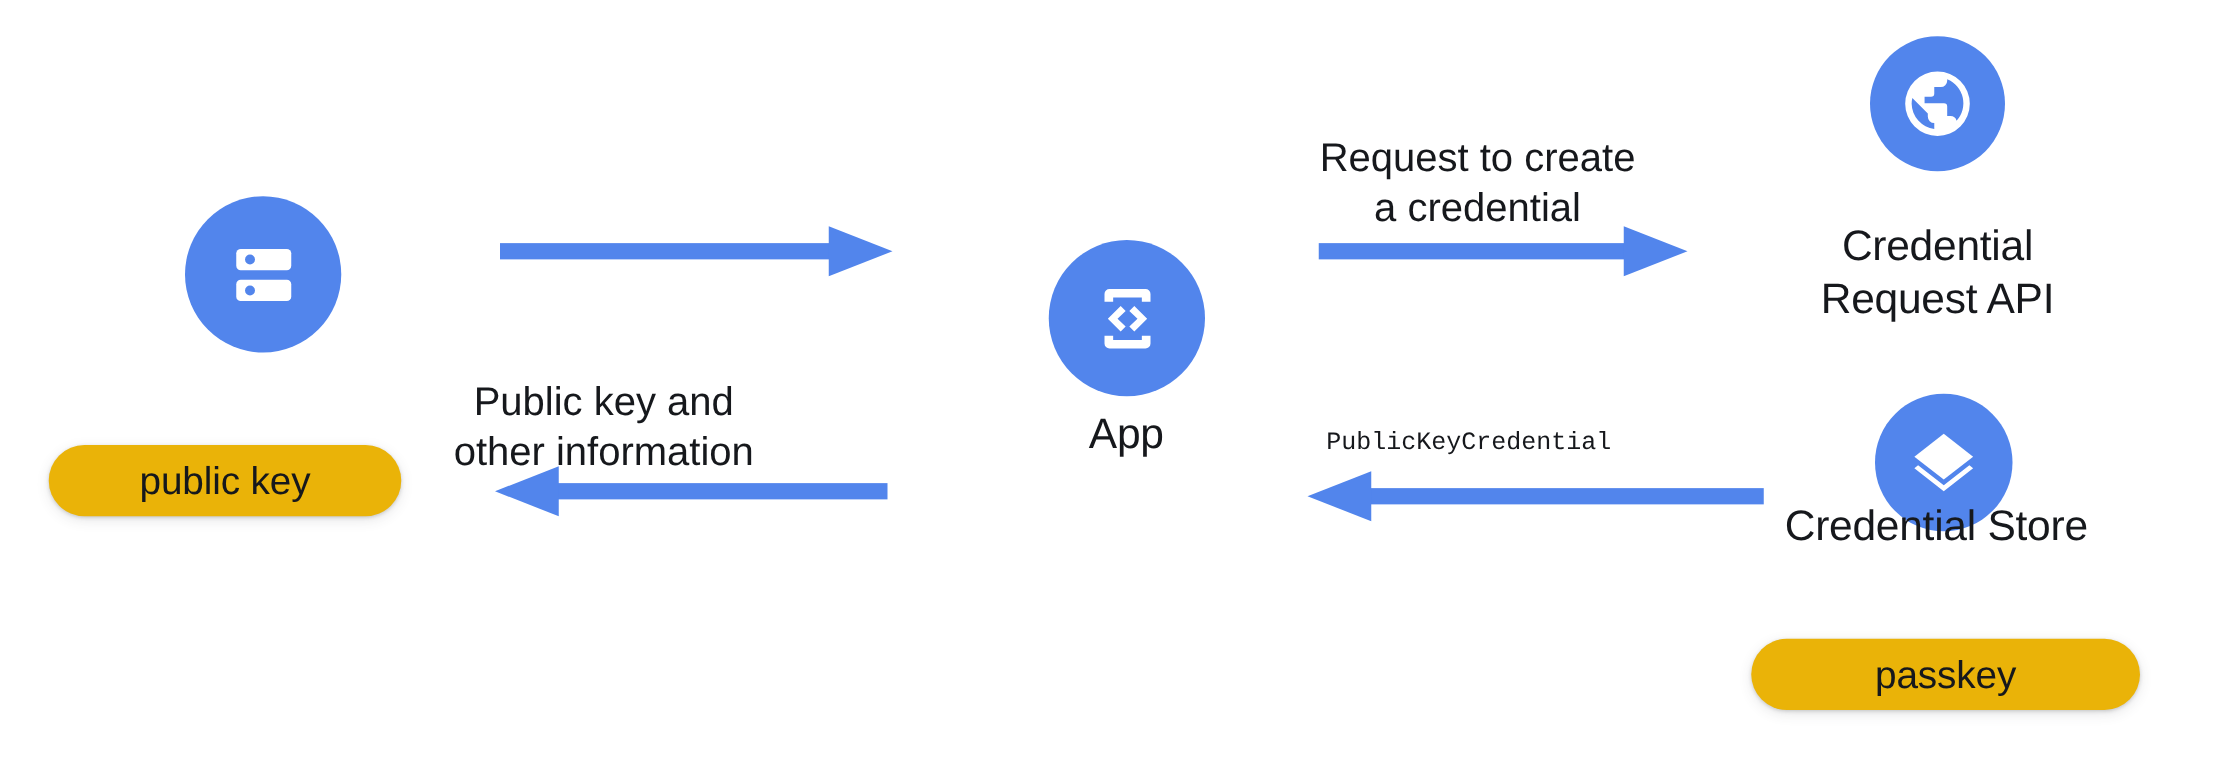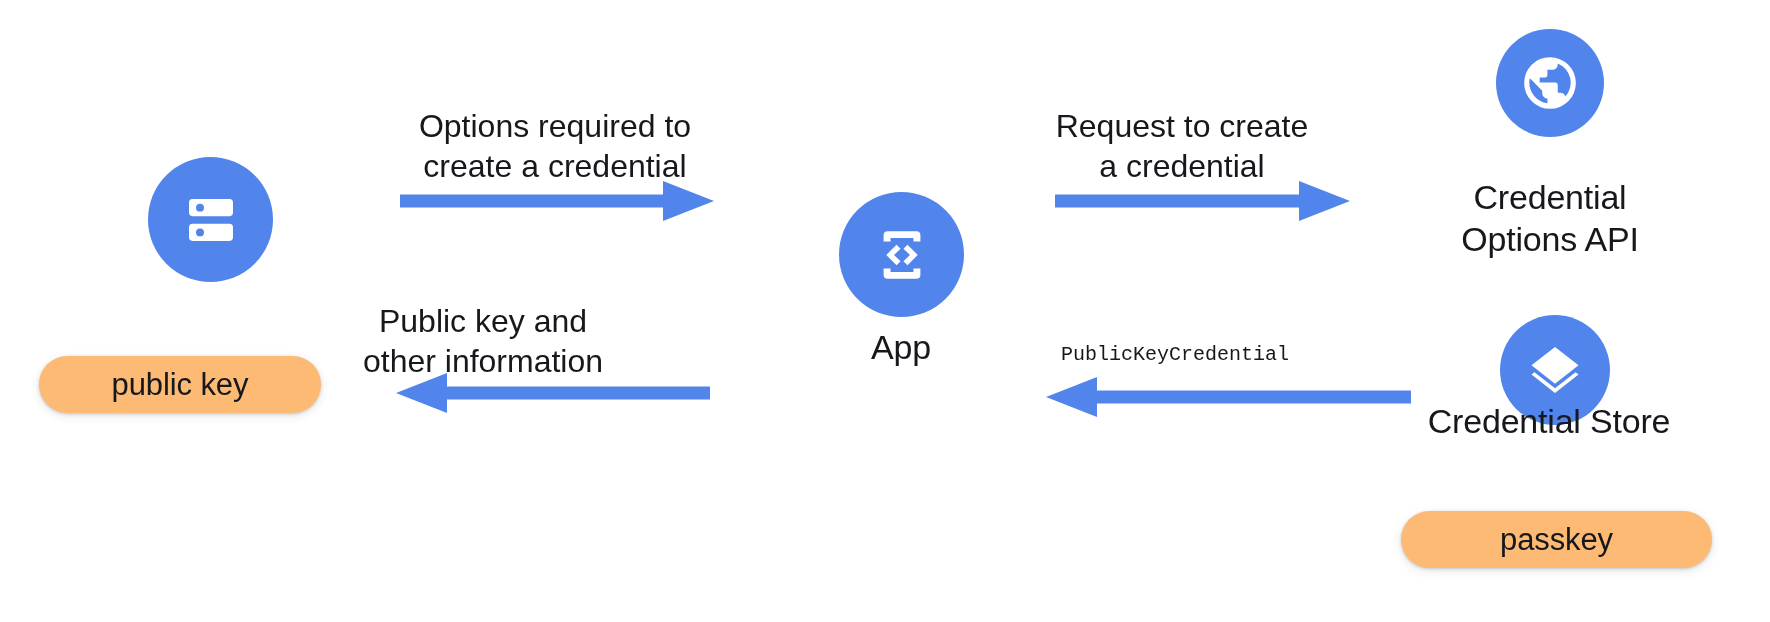--- a/index.html
+++ b/index.html
@@ -39,21 +39,21 @@
     font-size: 34px;
     line-height: 42px;
     font-weight: 400;
     letter-spacing: -0.2px;
     white-space: pre-line;
   }
 
   
   .pill {
     position: absolute;
-    background: #fdba74;
+    background: #eab308;
     border-radius: 999px;
     box-shadow: 0 1px 3px rgba(60,64,67,0.22), 0 3px 10px rgba(60,64,67,0.13);
     display: flex;
     align-items: center;
     justify-content: center;
     color: #16181c;
     font-size: 31px;
     letter-spacing: -0.1px;
   }
 
@@ -110,37 +110,35 @@
 
   <div class="badge" style="left:1496px; top:29px; width:108px; height:108px;">
     <span>
       <svg width="66" height="66" viewBox="0 0 24 24" aria-hidden="true">
         <path fill="#ffffff" d="M12 2.6A9.4 9.4 0 1 0 21.4 12 9.41 9.41 0 0 0 12 2.6zm-.94 16.73a7.52 7.52 0 0 1-6.58-7.33 7.4 7.4 0 0 1 .2-1.7l4.5 4.5v.94a1.88 1.88 0 0 0 1.88 1.88zm6.49-2.39a1.86 1.86 0 0 0-1.79-1.35h-.94v-2.82a.94.94 0 0 0-.94-.94H8.24V9.98h1.88a.94.94 0 0 0 .94-.94V7.16h1.88a1.88 1.88 0 0 0 1.88-1.88v-.39a7.51 7.51 0 0 1 2.72 12.05z"></path>
       </svg>
     </span>
   </div>
 
   <div class="caption" style="left:1380px; top:176px; width:340px;">Credential
-Options API</div>
+Request API</div>
 
   <div class="badge" style="left:1500px; top:315px; width:110px; height:110px;">
     <span>
       <svg width="62" height="62" viewBox="0 0 24 24" aria-hidden="true">
         <path fill="#ffffff" d="M12 3.1 2.9 10.2 12 17.3l9.1-7.1z"></path>
         <path fill="#ffffff" d="M12 19.05 4.05 12.86 2.9 13.76 12 20.9l9.1-7.14-1.16-.9z"></path>
       </svg>
     </span>
   </div>
 
   <div class="caption" style="left:1379px; top:400px; width:340px;">Credential Store</div>
 
   <div class="pill" style="left:1401px; top:511px; width:311px; height:57px;text-align:right;">passkey</div>
 
-  <div class="flow-label" style="left:355px; top:106px; width:400px;">Options required to
-create a credential</div>
 
   <div class="arrow" style="left:400px; top:180px;">
     <svg width="320" height="42" viewBox="0 0 320 42">
       <rect x="0" y="14.5" width="269" height="13" fill="#5285ec"></rect>
       <polygon points="263,1 314,21 263,41" fill="#5285ec"></polygon>
     </svg>
   </div>
 
   <div class="flow-label" style="left:283px; top:301px; width:400px;">Public key and
 other information</div>

